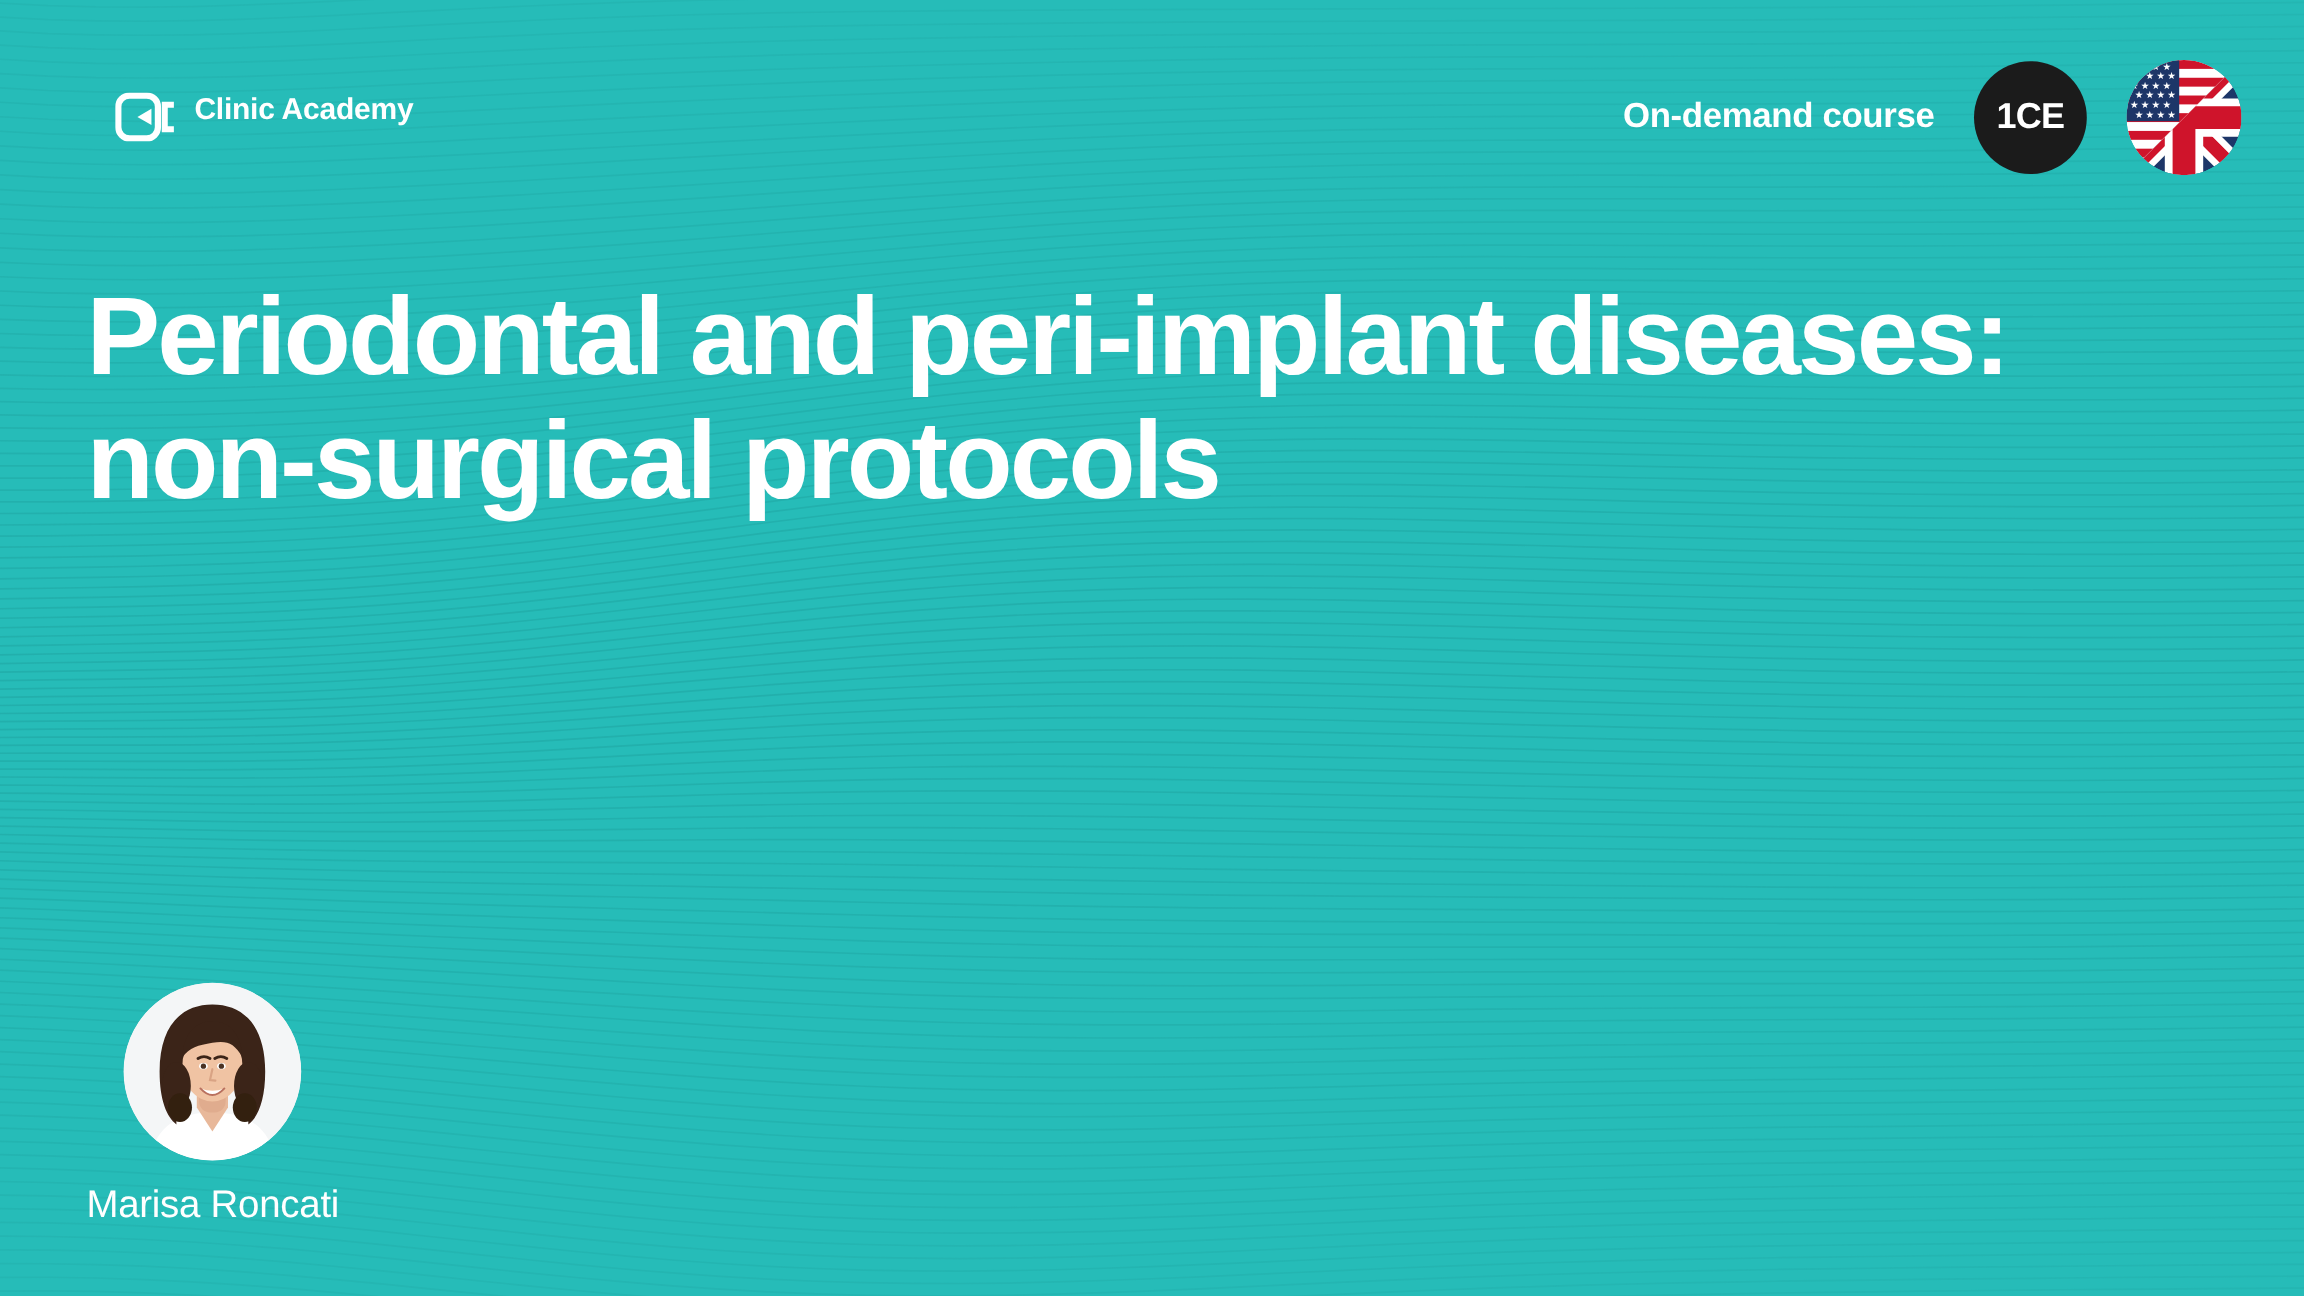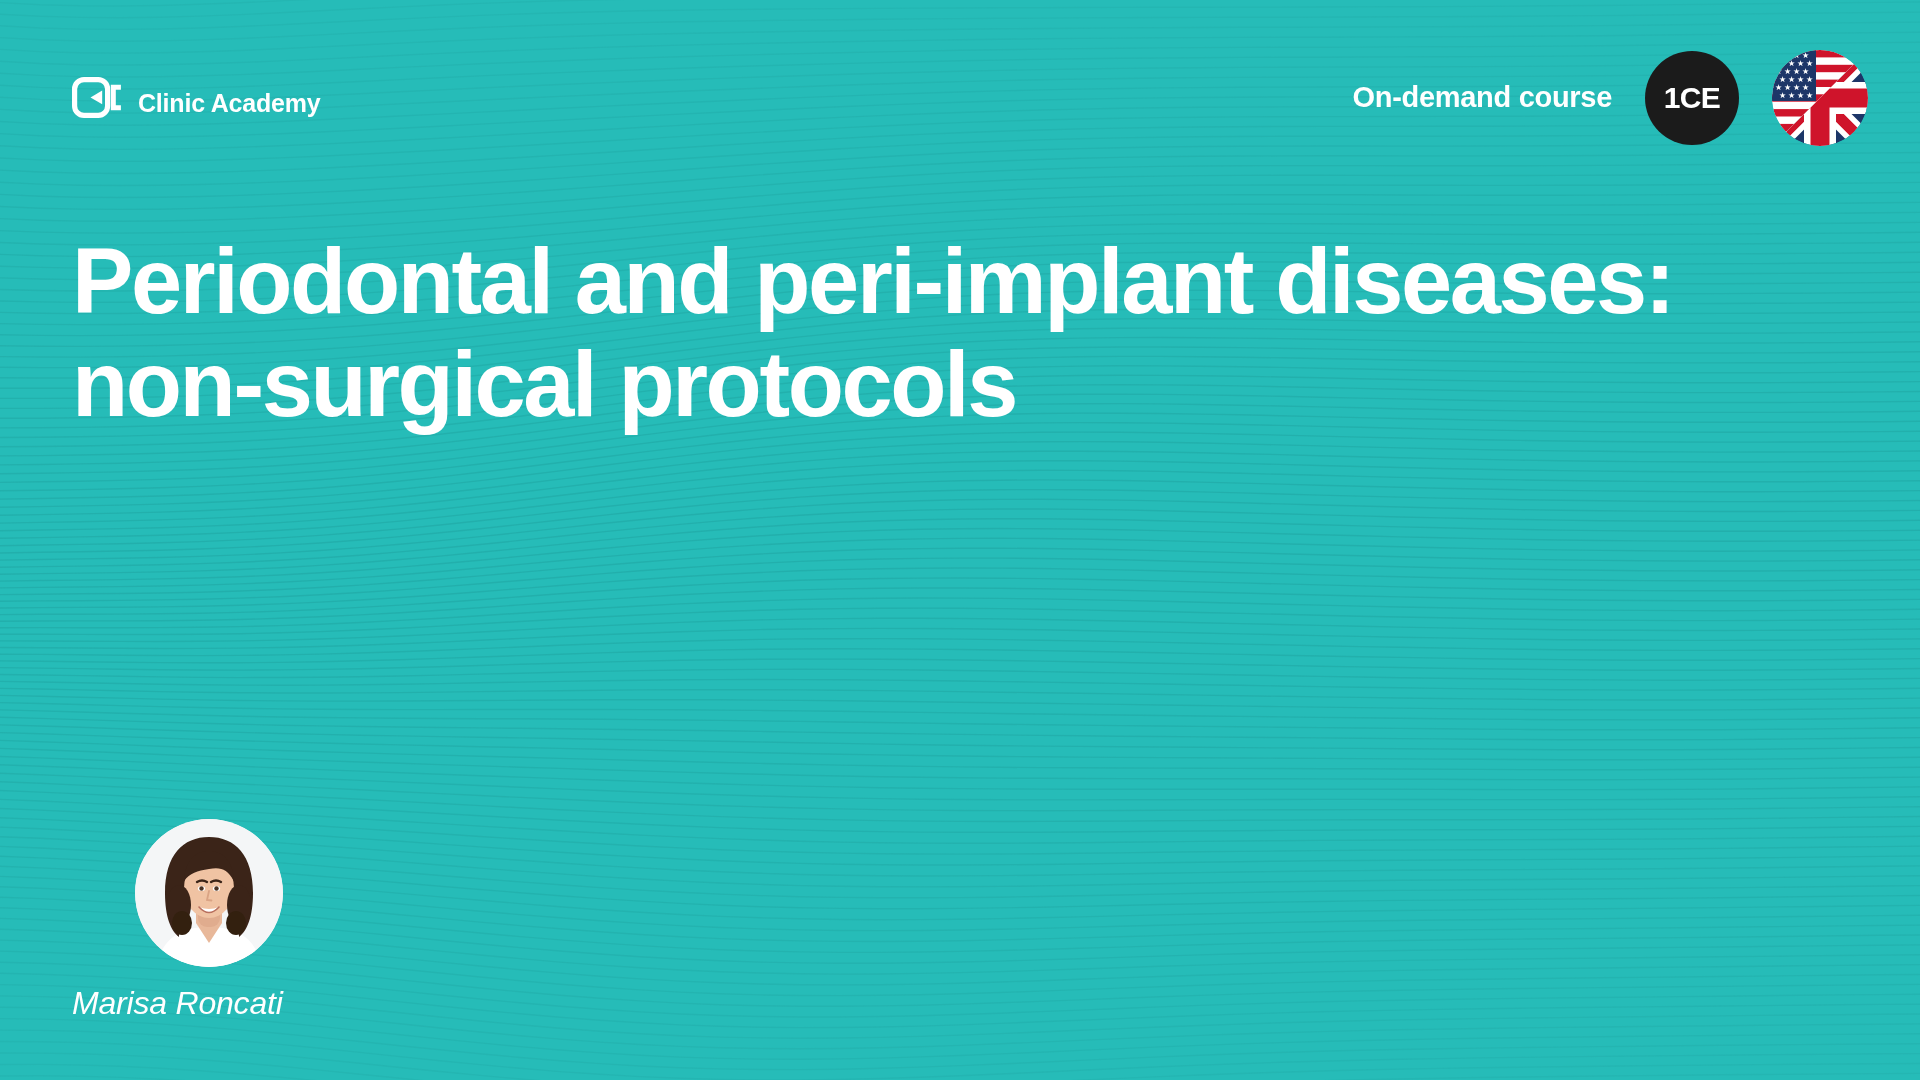--- a/index.html
+++ b/index.html
@@ -23,21 +23,21 @@
     position:absolute;
     top:0; left:0; right:0;
     height:195px;
     display:flex;
     align-items:center;
     justify-content:space-between;
     padding:0 52px 0 72px;
     z-index:5;
   }
 
-  .brand { display:flex; align-items:flex-end; gap:17px; }
+  .brand { display:flex; align-items:flex-start; gap:17px;margin-left:24px; }
   .brand-mark { width:49px; height:41px; display:block; flex:none; }
   .brand-name {
     color:#ffffff;
     font-size:25px;
     font-weight:bold;
     letter-spacing:-0.2px;
     white-space:nowrap;
   }
 
   .header-right { display:flex; align-items:center; gap:33px; }
@@ -92,23 +92,22 @@
   }
 
   
   .presenter {
     position:absolute;
     left:72px;
     bottom:58px;
     z-index:5;
     display:flex;
     flex-direction:column;
-    align-items:flex-end;
+    align-items:center;
     gap:18px;
-    font-style:italic;
   }
   .avatar {
     width:148px; height:148px;
     border-radius:50%;
     overflow:hidden;
     background:#f2f4f5;
     flex:none;
     position:relative;
   }
   .avatar svg { display:block; width:100%; height:100%; }

